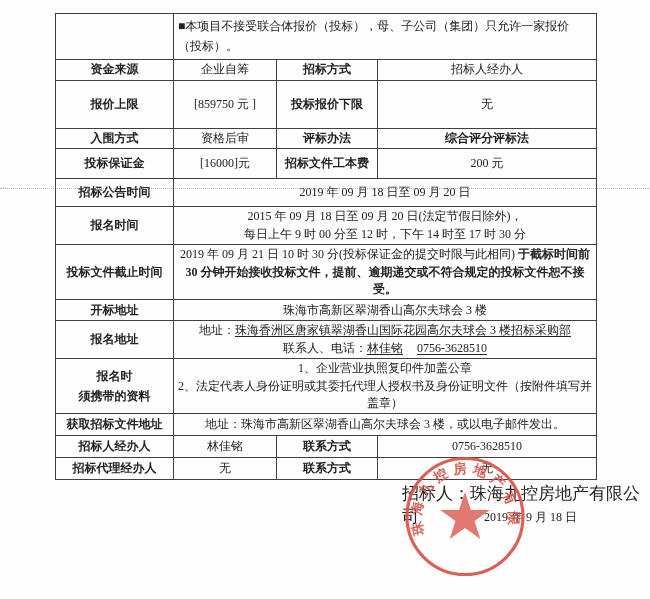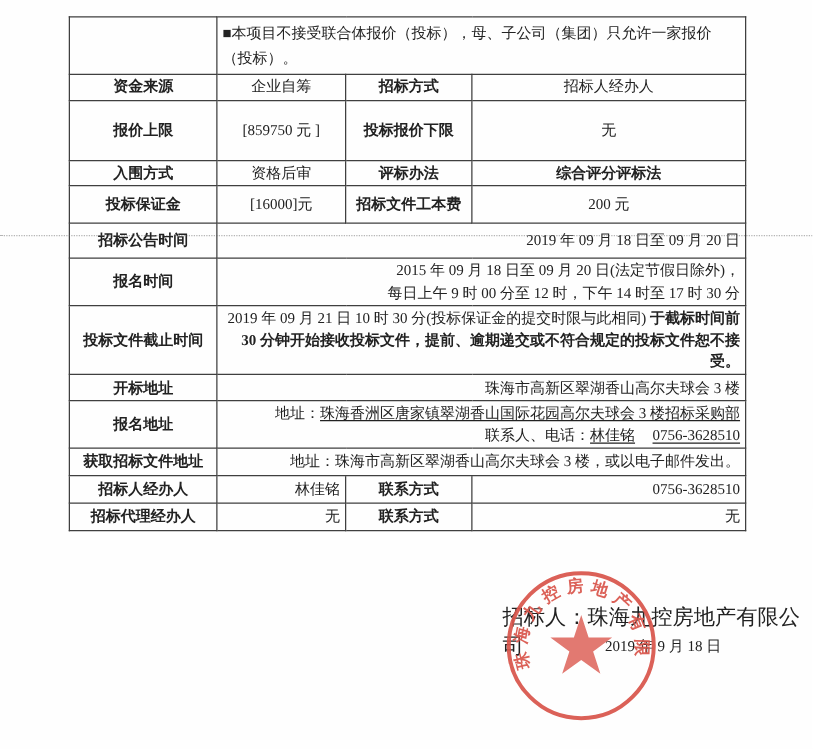--- a/index.html
+++ b/index.html
@@ -24,21 +24,21 @@
   }
   table.bid td{
     border:1px solid #3f3f3f;
     vertical-align:middle;
     padding:1px 4px;
     background:transparent;
     word-break:break-all;
   }
   td.lbl{text-align:center;padding:1px 2px;font-weight:bold;}
   td.cen{text-align:center;margin-left:20px;}
-  td.val{text-align:right;}
+  td.val{text-align:center;}
   td.note{vertical-align:top;padding-top:3px;line-height:1.65;}
   .r1{height:46px}.r2{height:21px}.r3{height:48px}.r4{height:20px}.r5{height:30px}
   .r6{height:28px}.r7{height:33px}.r8{height:36px}.r9{height:21px}.r10{height:37px}
   .r11{height:52px}.r12{height:22px}.r13{height:22px}.r14{height:22px}.r15{height:22px}
   .bold{font-weight:bold;}
   .ul{text-decoration:underline;text-underline-offset:2px;}
   .gap{margin-left:14px;}
   .two-line{line-height:1.7;}
   
   .issuer-line{position:absolute;left:402px;top:482px;font-size:17px;z-index:3;}
@@ -113,20 +113,30 @@
       <td class="lbl">开标地址</td>
       <td class="val" colspan="3">珠海市高新区翠湖香山高尔夫球会 3 楼</td>
     </tr>
     <tr class="r10">
       <td class="lbl">报名地址</td>
       <td class="val" colspan="3">
         <div><span>地址：</span><span class="ul">珠海香洲区唐家镇翠湖香山国际花园高尔夫球会 3 楼招标采购部</span></div>
         <div><span>联系人、电话：</span><span class="ul">林佳铭</span><span class="ul gap">0756-3628510</span></div>
       </td>
     </tr>
+    <tr class="r11">
+      <td class="lbl two-line">
+        <div>报名时</div>
+        <div>须携带的资料</div>
+      </td>
+      <td class="val" colspan="3">
+        <div>1、企业营业执照复印件加盖公章</div>
+        <div>2、法定代表人身份证明或其委托代理人授权书及身份证明文件（按附件填写并盖章）</div>
+      </td>
+    </tr>
     <tr class="r13">
       <td class="lbl">获取招标文件地址</td>
       <td class="val" colspan="3">地址：珠海市高新区翠湖香山高尔夫球会 3 楼，或以电子邮件发出。</td>
     </tr>
     <tr class="r14">
       <td class="lbl">招标人经办人</td>
       <td class="val">林佳铭</td>
       <td class="lbl">联系方式</td>
       <td class="val">0756-3628510</td>
     </tr>

